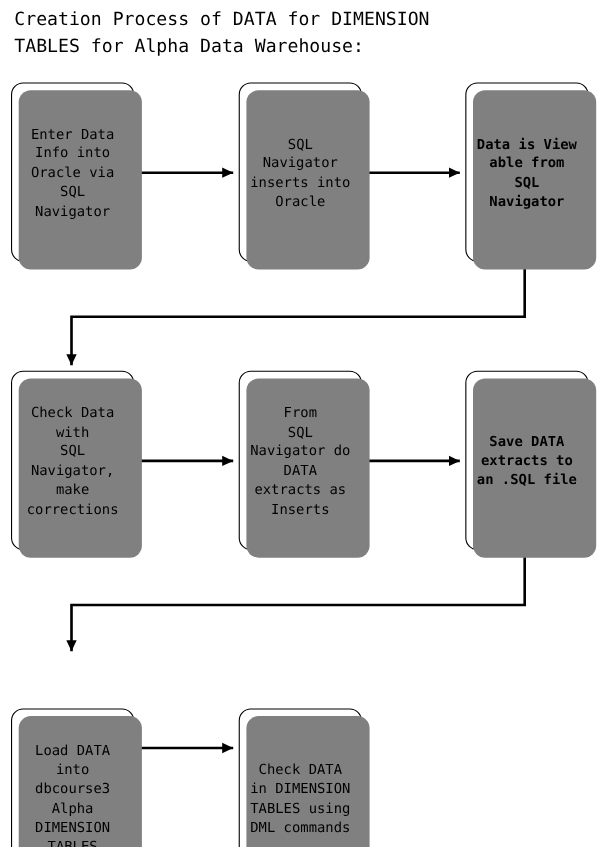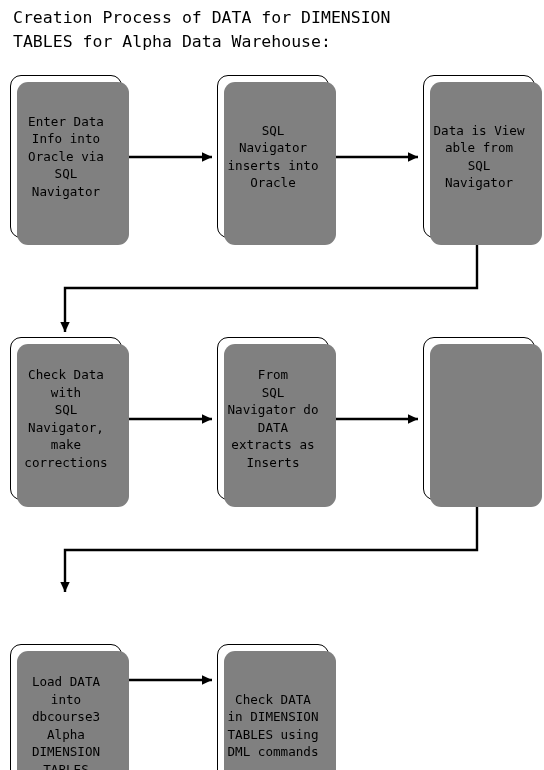--- a/index.html
+++ b/index.html
@@ -69,21 +69,21 @@
     font-size: 12.6px;
     line-height: 17.5px;
     color: #000000;
     white-space: pre-line;
     padding: 0 1px;
   }
 
   
   .col1 { left: 10px; align-items: center; }
   .col2 { left: 217px; }
-  .col3 { left: 423px; }
+  .col3 { left: 423px; font-weight: bold; }
 
   
   .row1 { top: 75px; }
   .row2 { top: 337px; }
   .row3 { top: 597px; margin-top: 47px; }
 
   .edge-layer {
     position: absolute;
     left: 0; top: 0;
     width: 544px;
@@ -179,20 +179,23 @@
     <div class="label">From
 SQL
 Navigator do
 DATA
 extracts as
 Inserts</div>
   </div>
 
   <div class="node col3 row2">
     <div class="shadow"></div>
+    <div class="label">Save DATA
+extracts to
+an .SQL file</div>
   </div>
 
   <div class="node col1 row3">
     <div class="shadow"></div>
     <div class="label">Load DATA
 into
 dbcourse3
 Alpha
 DIMENSION
 TABLES</div>

